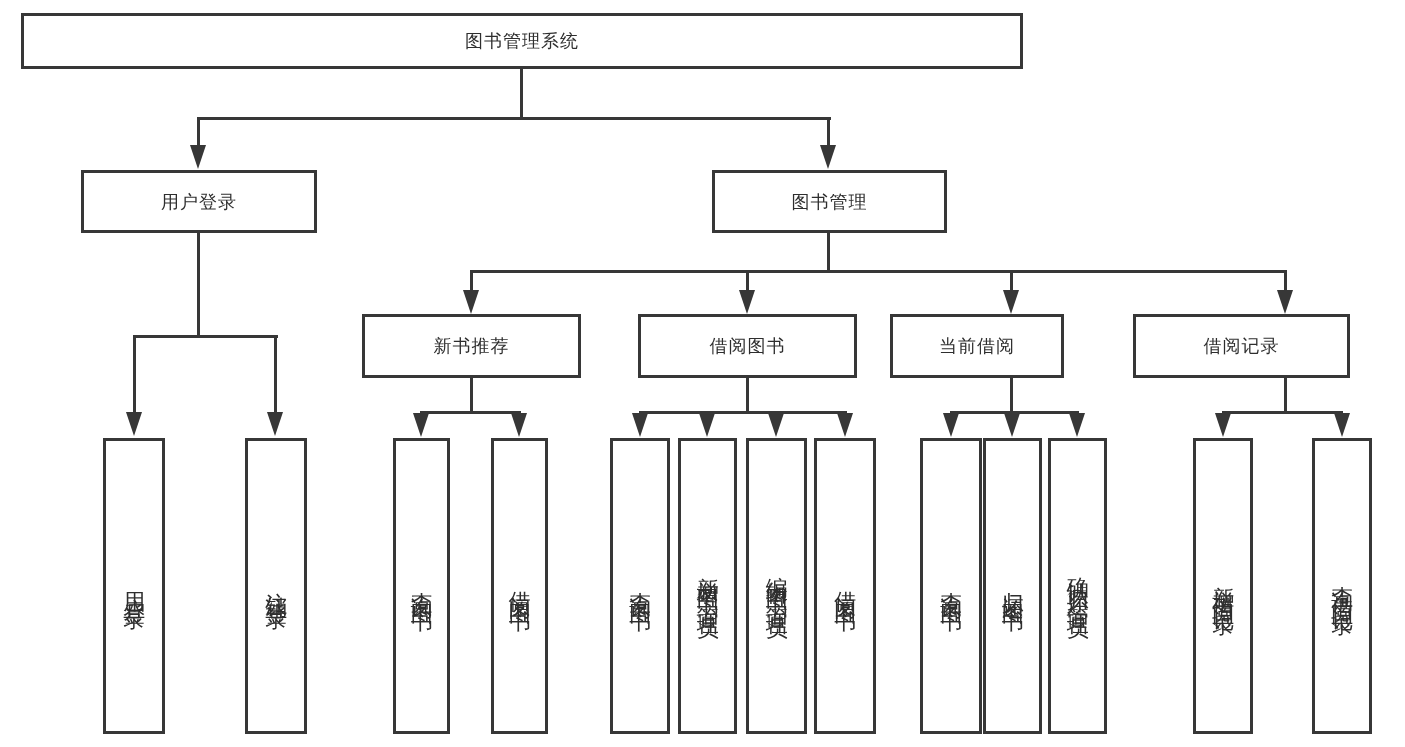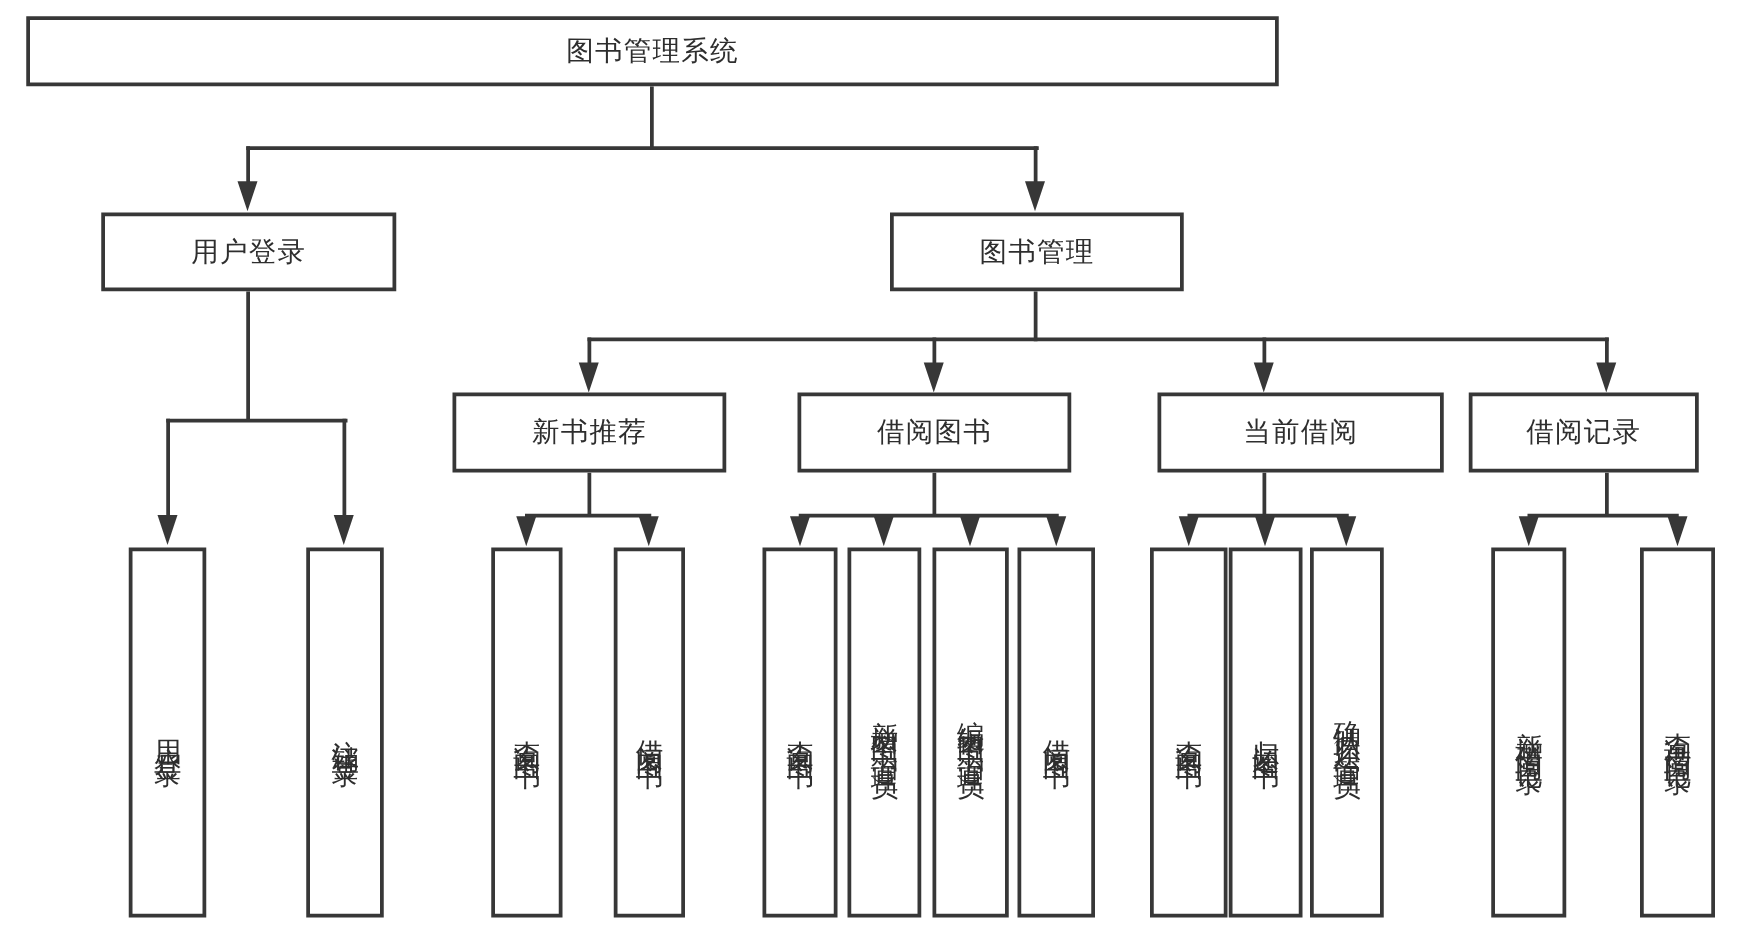--- a/index.html
+++ b/index.html
@@ -4,21 +4,21 @@
 <style>
   * { margin:0; padding:0; box-sizing:border-box; }
   html,body { background:#ffffff; }
   body { font-family:"Liberation Sans", sans-serif; }
   .canvas { position:relative; width:1405px; height:747px; background:#ffffff; overflow:hidden; }
 
   .node {
     position:absolute; border:3px solid #373737; background:#ffffff;
     color:#2e2e2e; display:flex; align-items:center; justify-content:center;
   }
-  .hbox { font-size:22px; letter-spacing:1px; }
+  .hbox { font-size:18px; letter-spacing:1px; }
   .vbox span {
     writing-mode:vertical-rl; text-orientation:mixed;
     font-size:22px; letter-spacing:6px; line-height:1.2; display:block;
   }
 
   .line  { position:absolute; background:#373737; }
   .arrow {
     position:absolute; width:0; height:0;
     border-left:8px solid transparent; border-right:8px solid transparent;
     border-top:24px solid #373737;
@@ -83,22 +83,22 @@
   <div class="arrow" style="left:1215px;top:413px"></div>
   <div class="arrow" style="left:1334px;top:413px"></div>
 
   <div class="node hbox" style="left:21px;top:13px;width:1002px;height:56px">图书管理系统</div>
 
   <div class="node hbox" style="left:81px;top:170px;width:236px;height:63px">用户登录</div>
   <div class="node hbox" style="left:712px;top:170px;width:235px;height:63px">图书管理</div>
 
   <div class="node hbox" style="left:362px;top:314px;width:219px;height:64px">新书推荐</div>
   <div class="node hbox" style="left:638px;top:314px;width:219px;height:64px">借阅图书</div>
-  <div class="node hbox" style="left:926px;top:314px;width:229px;height:64px">当前借阅</div>
-  <div class="node hbox" style="left:1175px;top:314px;width:184px;height:64px">借阅记录</div>
+  <div class="node hbox" style="left:890px;top:314px;width:174px;height:64px">当前借阅</div>
+  <div class="node hbox" style="left:1133px;top:314px;width:217px;height:64px">借阅记录</div>
 
   <div class="node vbox" style="left:103px;top:438px;width:62px;height:296px">
     <span>用户登录</span>
   </div>
   <div class="node vbox" style="left:245px;top:438px;width:62px;height:296px">
     <span>注销登录</span>
   </div>
 
   <div class="node vbox" style="left:393px;top:438px;width:57px;height:296px">
     <span>查询图书</span>

